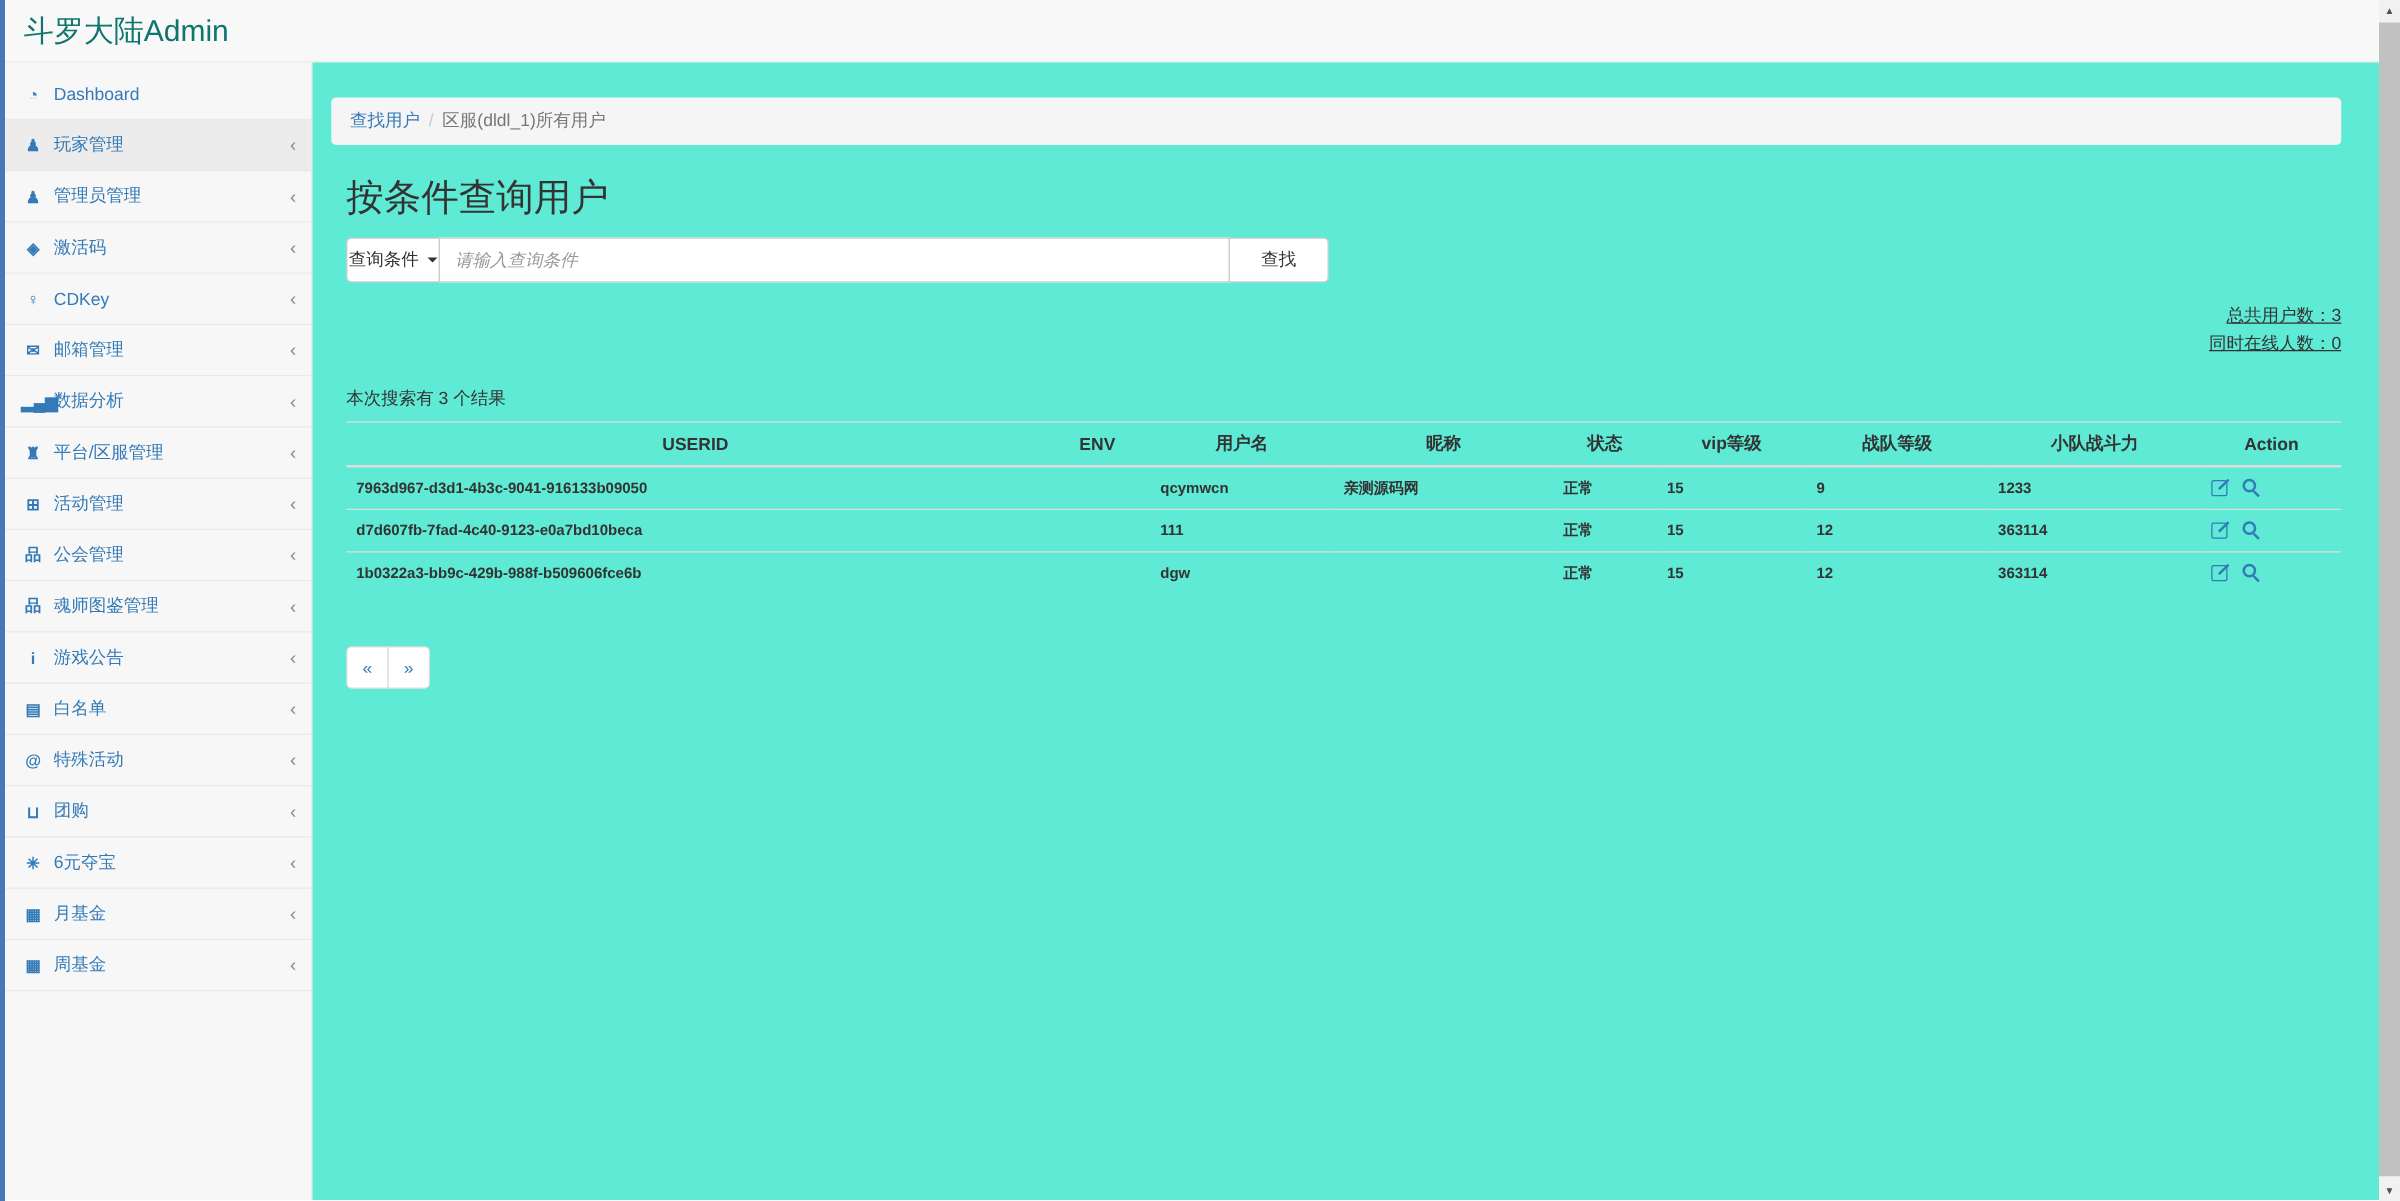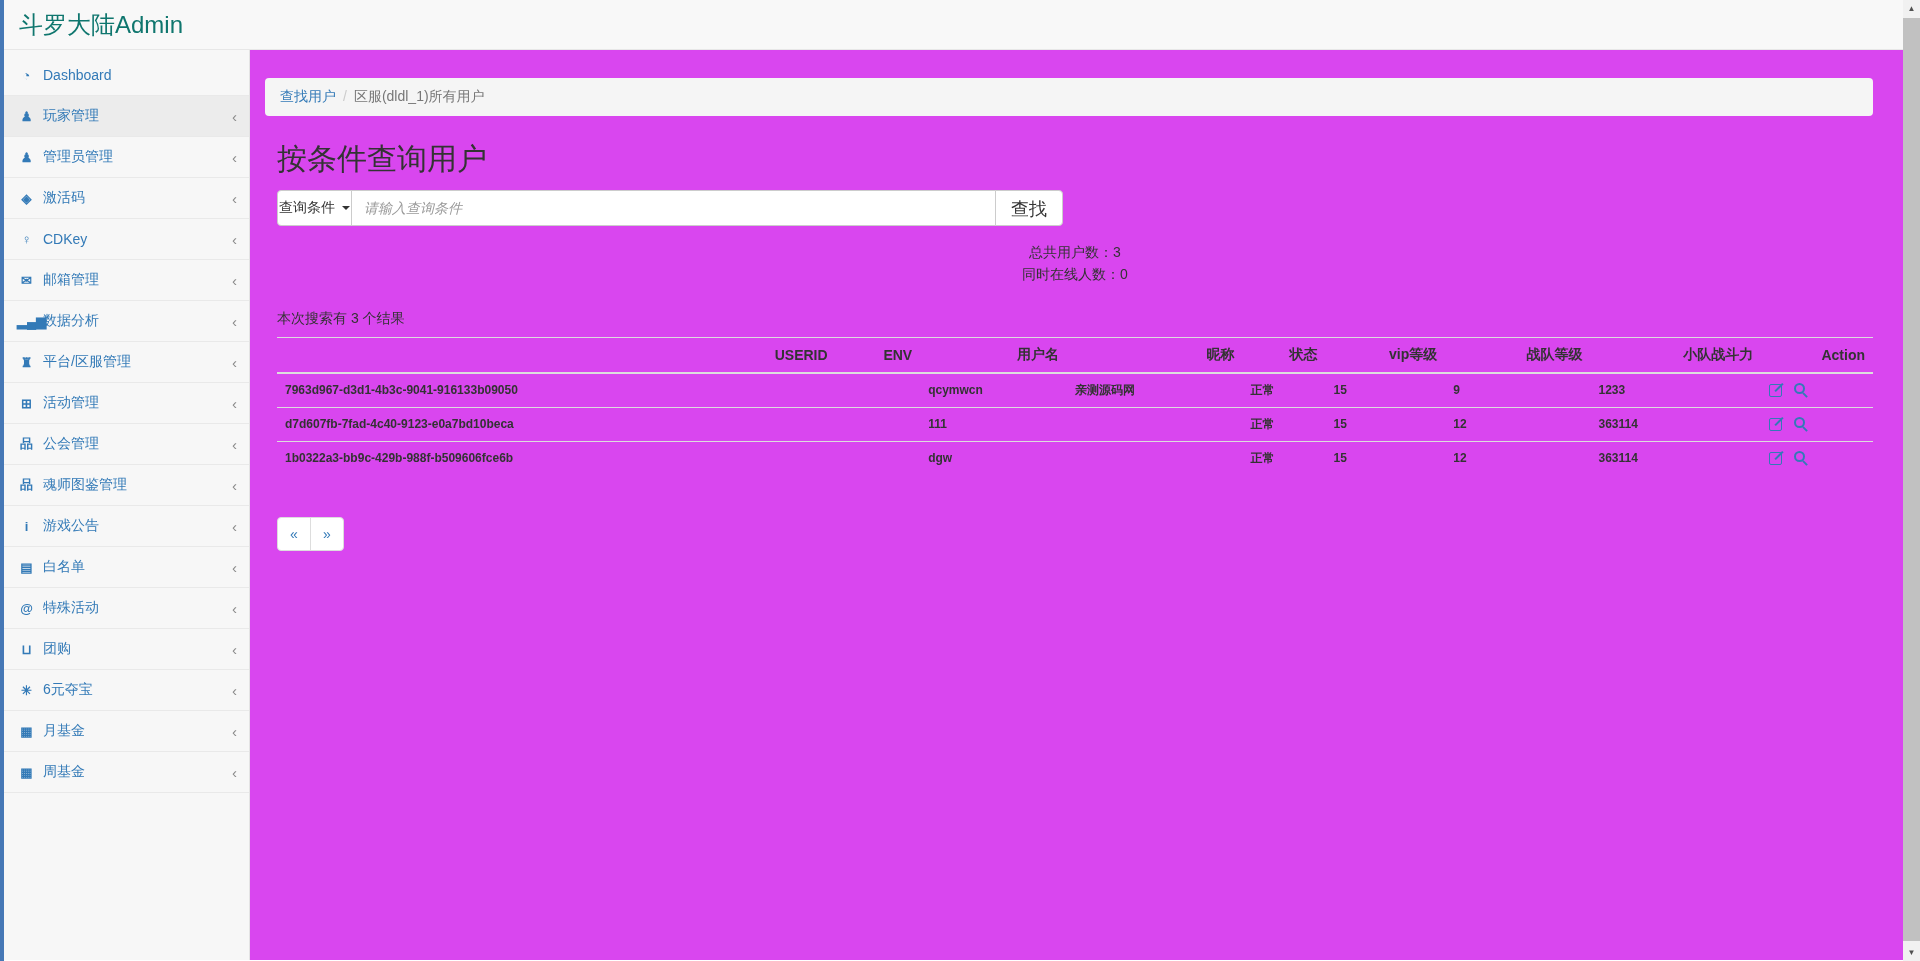--- a/index.html
+++ b/index.html
@@ -35,21 +35,21 @@
     display:flex; align-items:center; height:41px;
     padding:0 12px 0 17px; color:#337ab7; text-decoration:none;
     border-bottom:1px solid #e9e9e9; cursor:pointer;
   }
   .side-item.active { background:#ececec; }
   .side-item .g { width:19px; text-align:center; margin-right:7px; font-size:13px; font-weight:bold; flex:0 0 19px; }
   .side-item .lbl { flex:1; font-size:14px; white-space:nowrap; }
   .side-item .chev { color:#8a8a8a; font-size:15px; }
 
   
-  .main { flex:1; padding:28px 47px 0 15px; background:#d946ef; }
+  .main { flex:1; padding:28px 47px 0 15px; background:#5eead4; }
   .breadcrumb {
     background:#f5f5f5; border-radius:4px; padding:10px 15px;
     color:#777; margin:0 0 0 0;
   }
   .breadcrumb a { color:#337ab7; text-decoration:none; cursor:pointer; }
   .breadcrumb .sep { color:#ccc; padding:0 7px; }
 
   .inner { margin-left:12px; }
 
   .page-title { font-size:30px; font-weight:500; margin:26px 0 15px; color:#333; line-height:1.1; }
@@ -64,31 +64,31 @@
   .caret { width:0; height:0; border-left:4px solid transparent; border-right:4px solid transparent; border-top:4px solid #333; display:inline-block; }
   .search-input {
     flex:1; border:1px solid #ccc; margin-left:-1px; margin-right:-1px;
     padding:6px 12px; font-size:14px; color:#555; outline:none;
     font-family:"Liberation Sans", sans-serif;
     font-style:italic;
   }
   .search-input::placeholder { color:#999; opacity:1; }
   .search-btn {
     background:#fff; border:1px solid #ccc; border-radius:0 4px 4px 0;
-    padding:6px 15px; color:#333; font-size:18px; cursor:pointer;
+    padding:6px 25px; color:#333; font-size:14px; cursor:pointer;
     font-family:"Liberation Sans", sans-serif;
   }
 
-  .stats { text-align:center; margin-top:15px; line-height:1.6; color:#333; font-size:14px; }
+  .stats { text-align:right; margin-top:15px; line-height:1.6; color:#333; font-size:14px;text-decoration:underline; }
 
   .results { margin:24px 0 9px; color:#333; }
 
   table.user-table { width:100%; border-collapse:collapse; }
   .user-table th {
-    text-align:right; font-weight:bold; padding:8px; color:#333;
+    text-align:center; font-weight:bold; padding:8px; color:#333;
     border-top:1px solid #ddd; border-bottom:2px solid #ddd; font-size:14px;
   }
   .user-table td { padding:8px; border-top:1px solid #ddd; font-weight:bold; font-size:12px; }
   .user-table th:nth-child(1), .user-table td:nth-child(1) { width:35%; }
   .user-table th:nth-child(2), .user-table td:nth-child(2) { width:5.3%; }
   .user-table th:nth-child(3), .user-table td:nth-child(3) { width:9.2%; }
   .user-table th:nth-child(4), .user-table td:nth-child(4) { width:11%; }
   .user-table th:nth-child(5), .user-table td:nth-child(5) { width:5.2%; }
   .user-table th:nth-child(6), .user-table td:nth-child(6) { width:7.5%; }
   .user-table th:nth-child(7), .user-table td:nth-child(7) { width:9.1%; }

